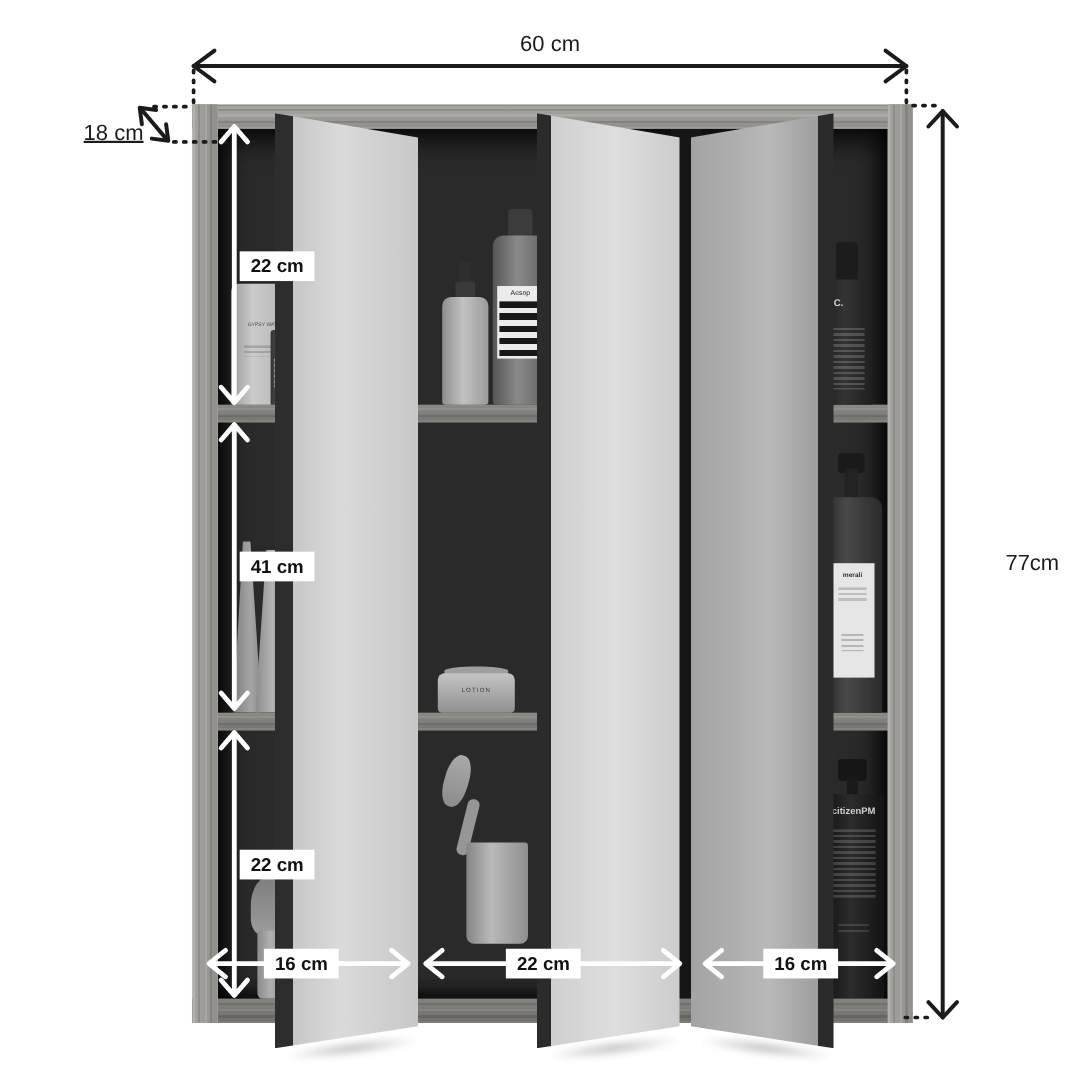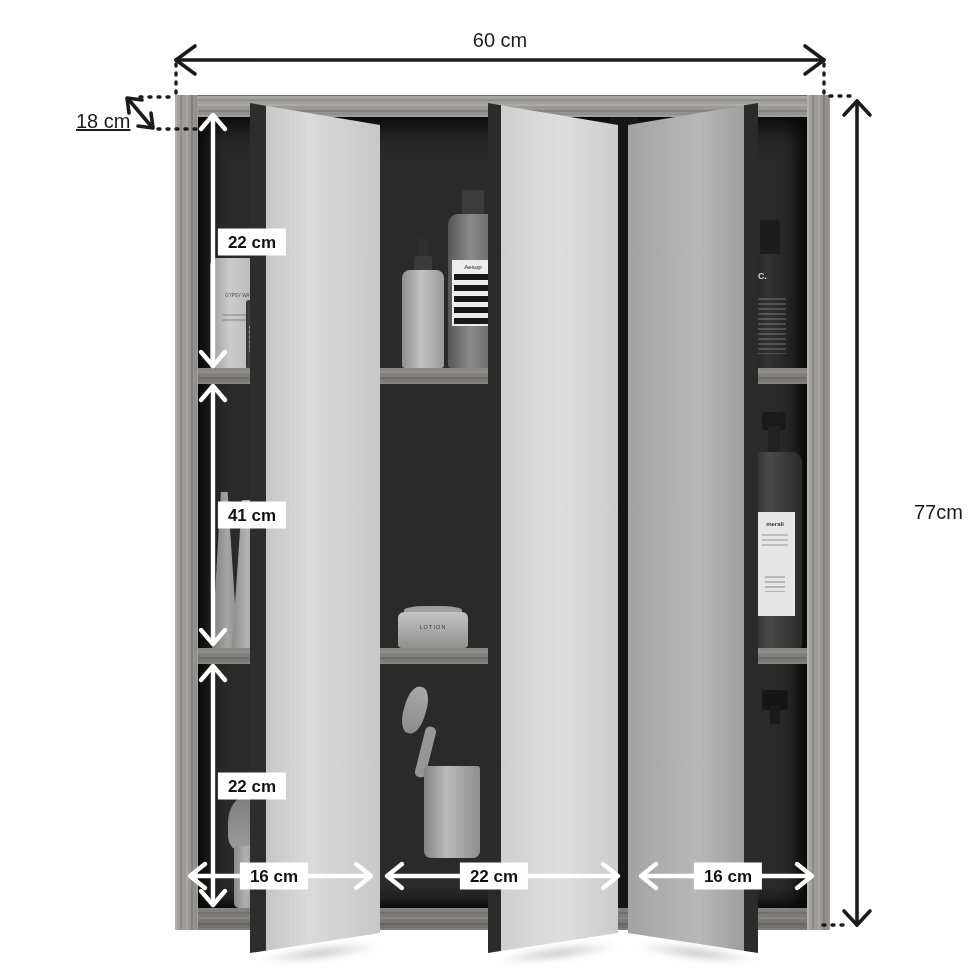--- a/index.html
+++ b/index.html
@@ -143,20 +143,25 @@
       <div class="abs" style="left:0;top:40px;width:54px;height:196px;border-radius:10px 10px 3px 3px;background:linear-gradient(90deg,#242424,#4a4a4a 40%,#2a2a2a);"></div>
       <div class="abs" style="left:7px;top:100px;width:40px;height:104px;background:#e6e6e6;overflow:hidden;">
         <span class="tinytext" style="margin-top:6px;font-size:10px;font-weight:700;transform:scale(.6);color:#333;">merali</span>
         <div class="abs microlines-dark" style="left:7px;top:22px;width:26px;height:14px;opacity:.5;"></div>
         <div class="abs microlines-dark" style="left:10px;top:64px;width:20px;height:16px;opacity:.6;"></div>
       </div>
     </div>
     <div class="abs" style="left:748px;top:690px;width:56px;height:218px;">
       <div class="abs" style="left:14px;top:0;width:26px;height:20px;background:#161616;border-radius:3px;"></div>
       <div class="abs" style="left:22px;top:16px;width:10px;height:18px;background:#1a1a1a;"></div>
+      <div class="abs" style="left:0;top:32px;width:56px;height:186px;border-radius:4px 4px 2px 2px;background:linear-gradient(90deg,#101010,#2c2c2c 45%,#131313);overflow:hidden;">
+        <span class="tinytext" style="margin-top:10px;font-size:11px;font-weight:700;transform:scale(.78);color:#cfcfcf;">citizenPM</span>
+        <div class="abs microlines-light" style="left:8px;top:32px;width:40px;height:62px;opacity:.55;"></div>
+        <div class="abs microlines-light" style="left:14px;top:118px;width:28px;height:10px;opacity:.4;"></div>
+      </div>
     </div>
 
     <div class="abs wood-h" style="left:175px;top:95px;width:655px;height:22px;box-shadow:0 1px 0 rgba(0,0,0,.35) inset;"></div>
     <div class="abs wood-h" style="left:175px;top:908px;width:655px;height:22px;filter:brightness(.78);"></div>
     <div class="abs wood-v" style="left:175px;top:95px;width:23px;height:835px;"></div>
     <div class="abs wood-v" style="left:807px;top:95px;width:23px;height:835px;"></div>
 
     <div class="abs door-shadow" style="left:258px;top:946px;width:124px;transform:rotate(-7deg);"></div>
     <div class="abs door-shadow" style="left:496px;top:946px;width:124px;transform:rotate(-7deg);"></div>
     <div class="abs door-shadow" style="left:634px;top:946px;width:124px;transform:rotate(7deg);"></div>

